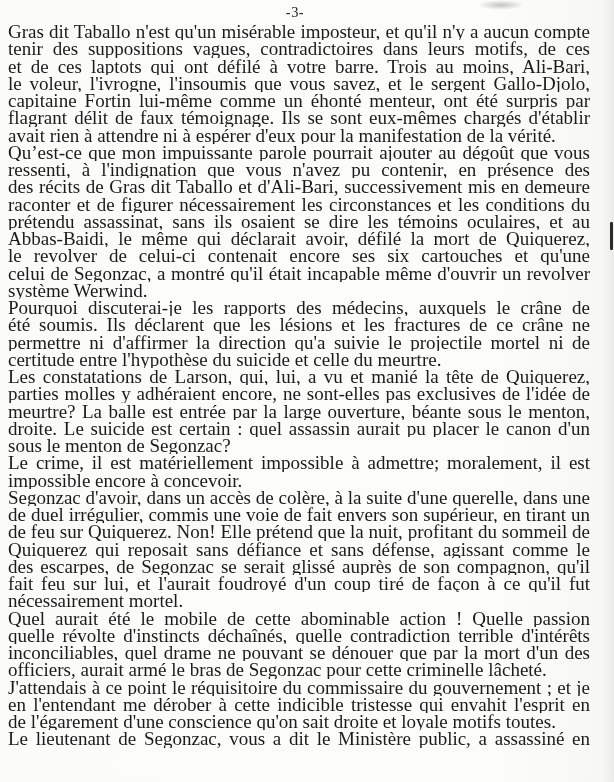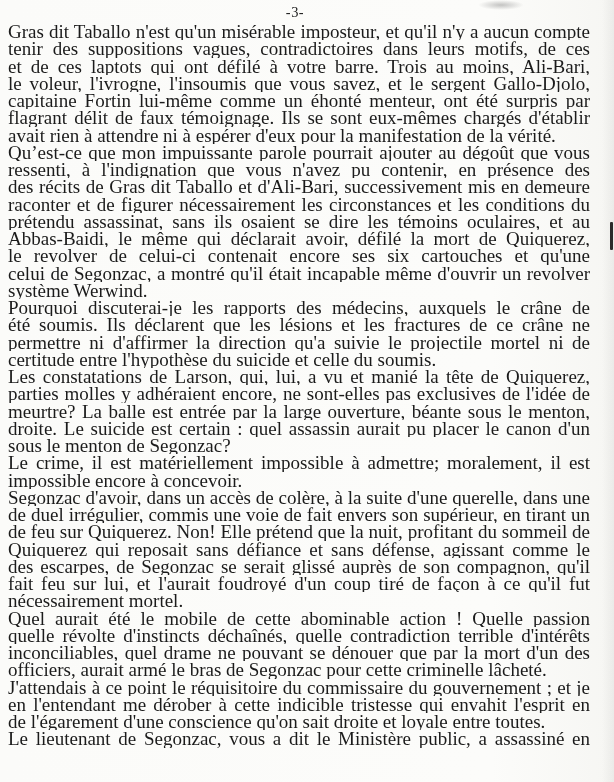--- a/index.html
+++ b/index.html
@@ -81,39 +81,39 @@
       <div class="line">des récits de Gras dit Taballo et d'Ali-Bari, successivement mis en demeure de</div>
       <div class="line">raconter et de figurer nécessairement les circonstances et les conditions du</div>
       <div class="line">prétendu assassinat, sans ils osaient se dire les témoins oculaires, et au moment où</div>
       <div class="line">Abbas-Baidi, le même qui déclarait avoir, défilé la mort de Quiquerez, constaté que</div>
       <div class="line">le revolver de celui-ci contenait encore ses six cartouches et qu'une manquait dans</div>
       <div class="line">celui de Segonzac, a montré qu'il était incapable même d'ouvrir un revolver du</div>
       <div class="line para-end">système Werwind.</div>
       <div class="line">Pourquoi discuterai-je les rapports des médecins, auxquels le crâne de Quiquerez a</div>
       <div class="line">été soumis. Ils déclarent que les lésions et les fractures de ce crâne ne peuvent</div>
       <div class="line">permettre ni d'affirmer la direction qu'a suivie le projectile mortel ni de choisir avec</div>
-      <div class="line para-end">certitude entre l'hypothèse du suicide et celle du soumis.</div>
+      <div class="line para-end">certitude entre l'hypothèse du suicide et celle du meurtre.</div>
       <div class="line">Les constatations de Larson, qui, lui, a vu et manié la tête de Quiquerez, quand les</div>
       <div class="line">parties molles y adhéraient encore, ne sont-elles pas exclusives de l'idée de</div>
       <div class="line">meurtre? La balle est entrée par la large ouverture, béante sous le menton, un peu</div>
       <div class="line">droite. Le suicide est certain : quel assassin aurait pu placer le canon d'un revolver</div>
       <div class="line para-end">sous le menton de Segonzac?</div>
       <div class="line">Le crime, il est matériellement impossible à admettre; moralement, il est plus</div>
       <div class="line para-end">impossible encore à concevoir.</div>
       <div class="line">Segonzac d'avoir, dans un accès de colère, à la suite d'une querelle, dans une sorte</div>
       <div class="line">de duel irrégulier, commis une voie de fait envers son supérieur, en tirant un coup</div>
       <div class="line">de feu sur Quiquerez. Non! Elle prétend que la nuit, profitant du sommeil de</div>
       <div class="line">Quiquerez qui reposait sans défiance et sans défense, agissant comme le plus vil</div>
       <div class="line">des escarpes, de Segonzac se serait glissé auprès de son compagnon, qu'il aurait</div>
       <div class="line">fait feu sur lui, et l'aurait foudroyé d'un coup tiré de façon à ce qu'il fut</div>
       <div class="line para-end">nécessairement mortel.</div>
       <div class="line">Quel aurait été le mobile de cette abominable action ! Quelle passion furieuse,</div>
       <div class="line">quelle révolte d'instincts déchaînés, quelle contradiction terrible d'intérêts</div>
       <div class="line">inconciliables, quel drame ne pouvant se dénouer que par la mort d'un des deux</div>
       <div class="line para-end">officiers, aurait armé le bras de Segonzac pour cette criminelle lâcheté.</div>
       <div class="line">J'attendais à ce point le réquisitoire du commissaire du gouvernement ; et je n'ai pu</div>
       <div class="line">en l'entendant me dérober à cette indicible tristesse qui envahit l'esprit en présence</div>
-      <div class="line para-end">de l'égarement d'une conscience qu'on sait droite et loyale entre toutes.</div>
+      <div class="line para-end">de l'égarement d'une conscience qu'on sait droite et loyale motifs toutes.</div>
       <div class="line">Le lieutenant de Segonzac, vous a dit le Ministère public, a assassiné en lâche parce</div>
     </div>
   <div class="edge-mark"></div>
   <div class="edge-shade"></div>
 </div>
 
 </body></html>

